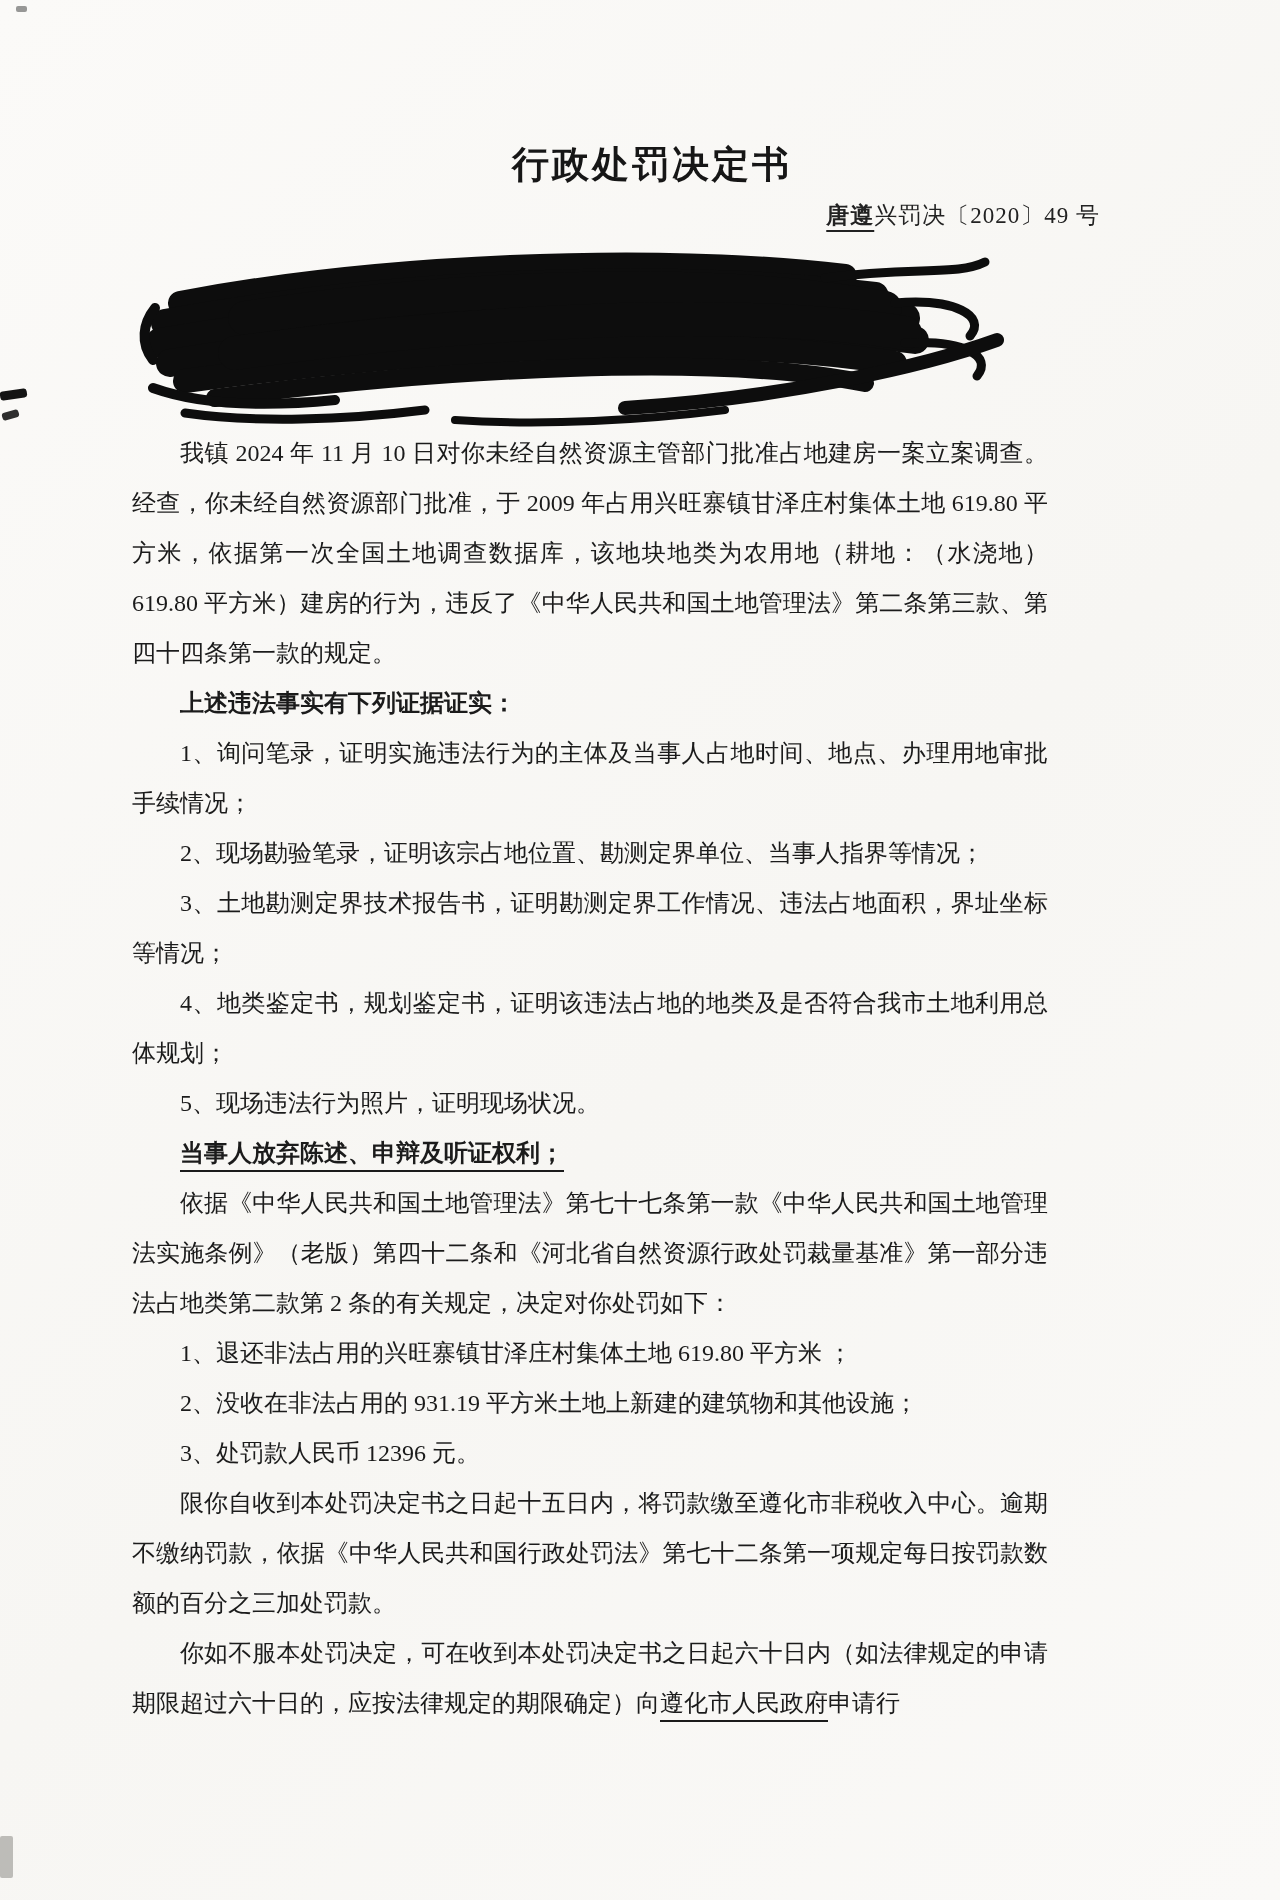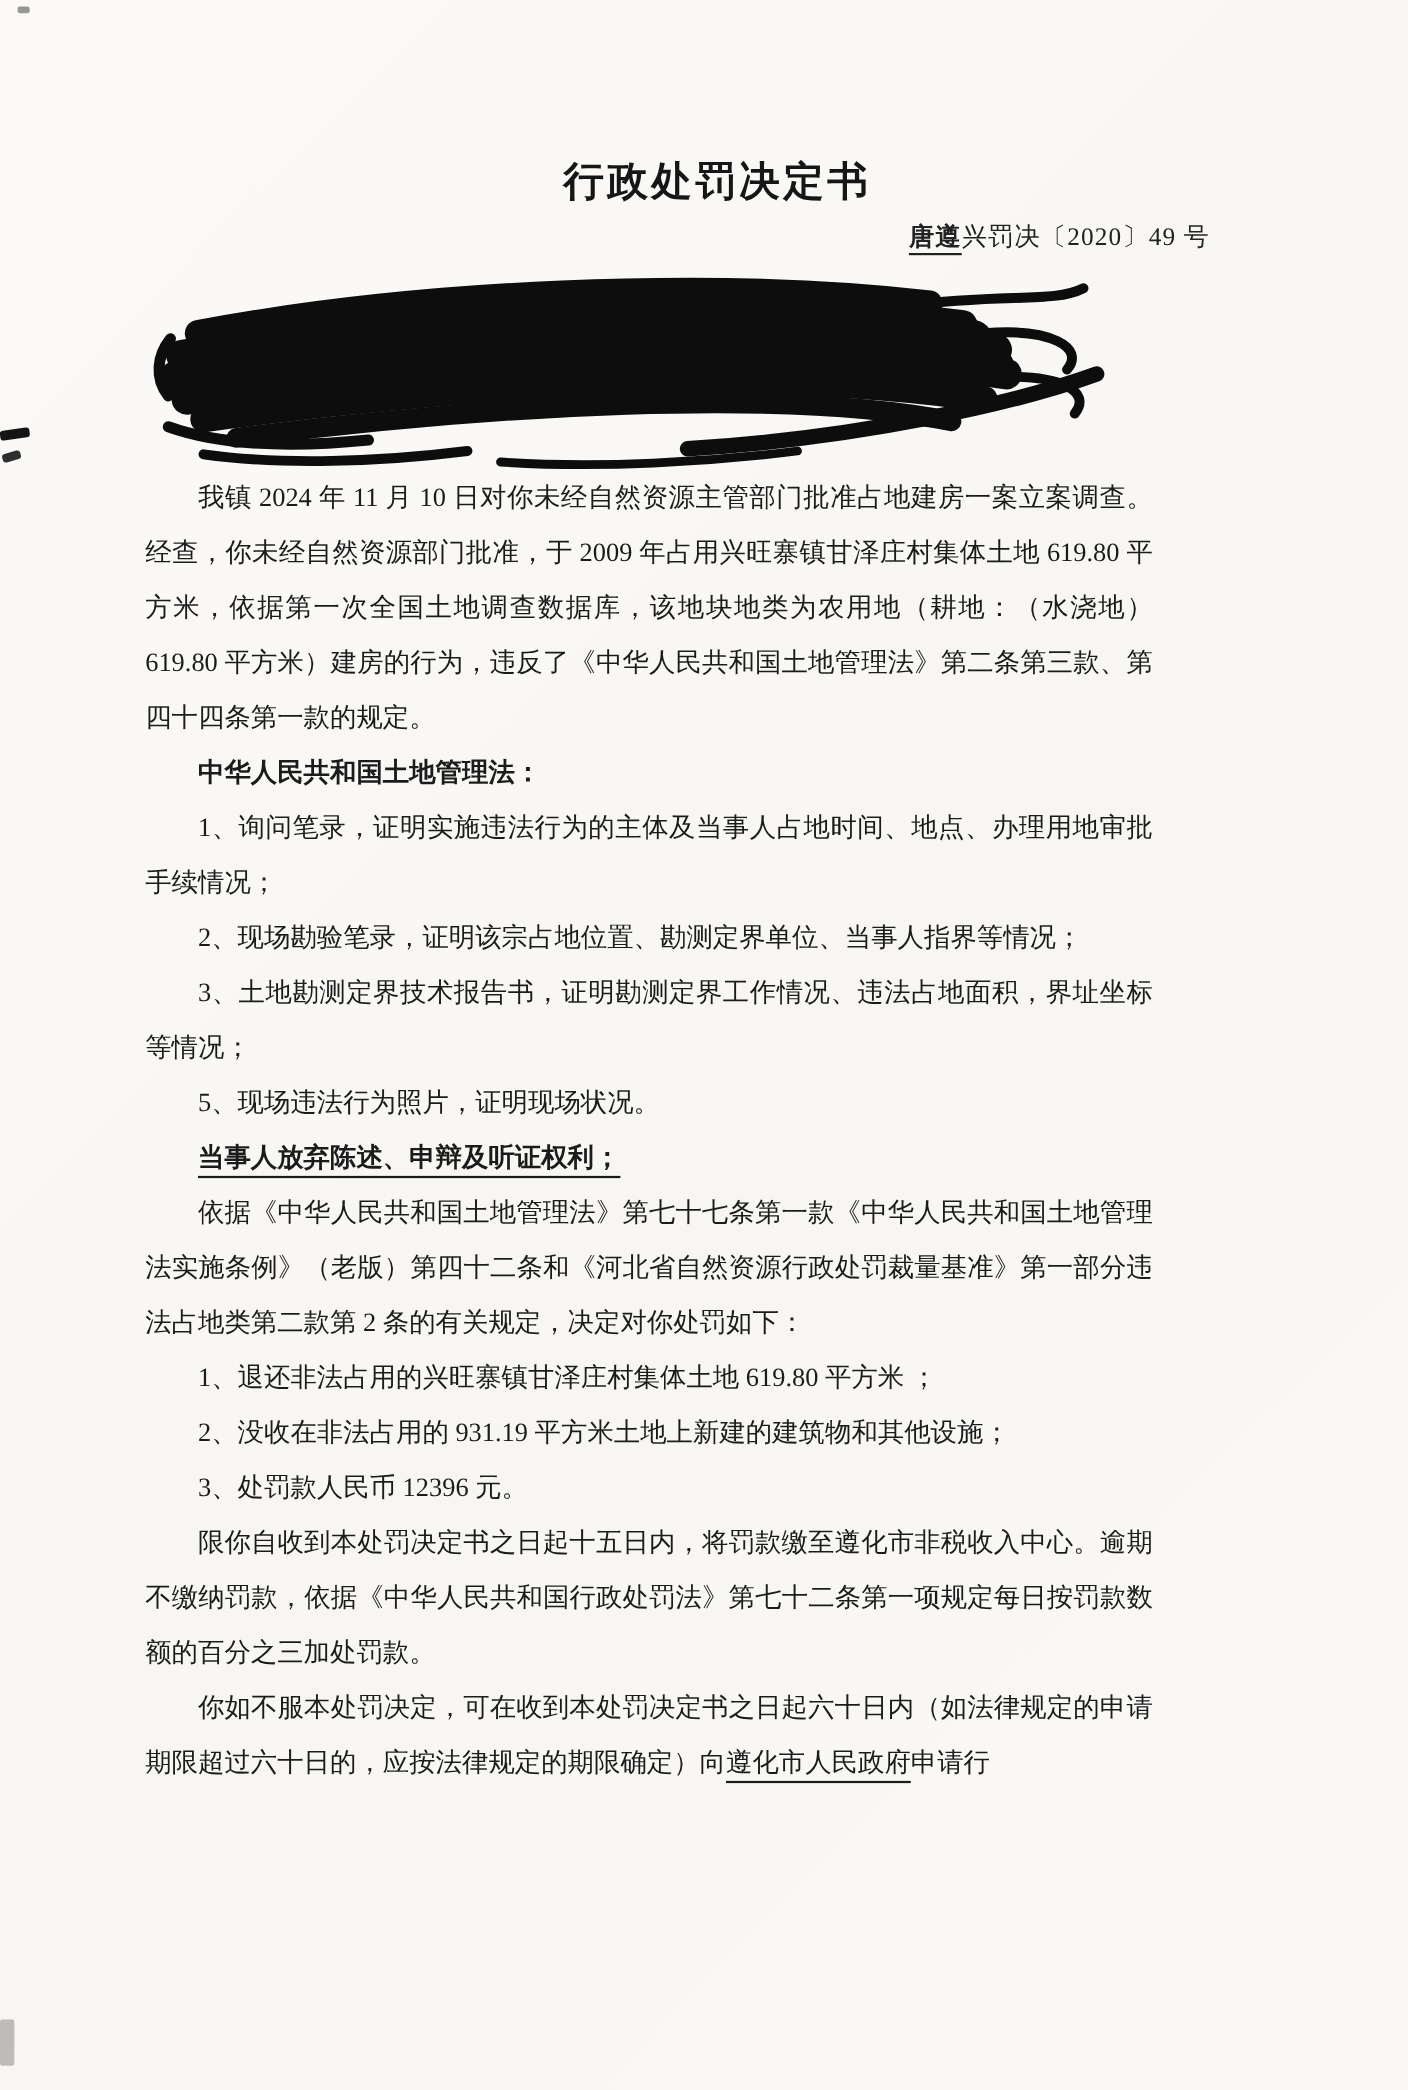--- a/index.html
+++ b/index.html
@@ -93,24 +93,25 @@
     <path d="M780,95 C840,92 868,108 852,128" stroke-width="9"></path>
     <path d="M500,160 C660,150 800,118 872,92" stroke-width="14"></path>
     <path d="M28,140 C70,155 130,160 210,152" stroke-width="10"></path>
     <path d="M60,165 C130,175 220,172 300,162" stroke-width="9"></path>
     <path d="M30,60 C18,75 15,95 28,112" stroke-width="10"></path>
     <path d="M330,172 C420,178 520,172 600,162" stroke-width="8"></path>
   </svg>
 
   <div class="doc-body">
       <p class="para"><span>我镇 2024 年 11 月 10 日对你未经自然资源主管部门批准占地建房一案立案调查。经查，你未经自然资源部门批准，于 2009 年占用兴旺寨镇甘泽庄村集体土地 619.80 平方米，依据第一次全国土地调查数据库，该地块地类为农用地（耕地：（水浇地）619.80 平方米）建房的行为，违反了《中华人民共和国土地管理法》第二条第三款、第四十四条第一款的规定。</span></p>
-      <p class="para bold"><span>中华人民共和国土地管理法：</span></p>
+      <p class="para bold"><span>上述违法事实有下列证据证实：</span></p>
       <p class="para"><span>1、询问笔录，证明实施违法行为的主体及当事人占地时间、地点、办理用地审批手续情况；</span></p>
       <p class="para"><span>2、现场勘验笔录，证明该宗占地位置、勘测定界单位、当事人指界等情况；</span></p>
       <p class="para"><span>3、土地勘测定界技术报告书，证明勘测定界工作情况、违法占地面积，界址坐标等情况；</span></p>
+      <p class="para"><span>4、地类鉴定书，规划鉴定书，证明该违法占地的地类及是否符合我市土地利用总体规划；</span></p>
       <p class="para"><span>5、现场违法行为照片，证明现场状况。</span></p>
       <p class="para bold"><span class="ul">当事人放弃陈述、申辩及听证权利；</span></p>
       <p class="para"><span>依据《中华人民共和国土地管理法》第七十七条第一款《中华人民共和国土地管理法实施条例》（老版）第四十二条和《河北省自然资源行政处罚裁量基准》第一部分违法占地类第二款第 2 条的有关规定，决定对你处罚如下：</span></p>
       <p class="para"><span>1、退还非法占用的兴旺寨镇甘泽庄村集体土地 619.80 平方米 ；</span></p>
       <p class="para"><span>2、没收在非法占用的 931.19 平方米土地上新建的建筑物和其他设施；</span></p>
       <p class="para"><span>3、处罚款人民币 12396 元。</span></p>
       <p class="para"><span>限你自收到本处罚决定书之日起十五日内，将罚款缴至遵化市非税收入中心。逾期不缴纳罚款，依据《中华人民共和国行政处罚法》第七十二条第一项规定每日按罚款数额的百分之三加处罚款。</span></p>
       <p class="para"><span>你如不服本处罚决定，可在收到本处罚决定书之日起六十日内（如法律规定的申请期限超过六十日的，应按法律规定的期限确定）向</span><span class="ul">遵化市人民政府</span><span>申请行</span></p>
     </div>
 

